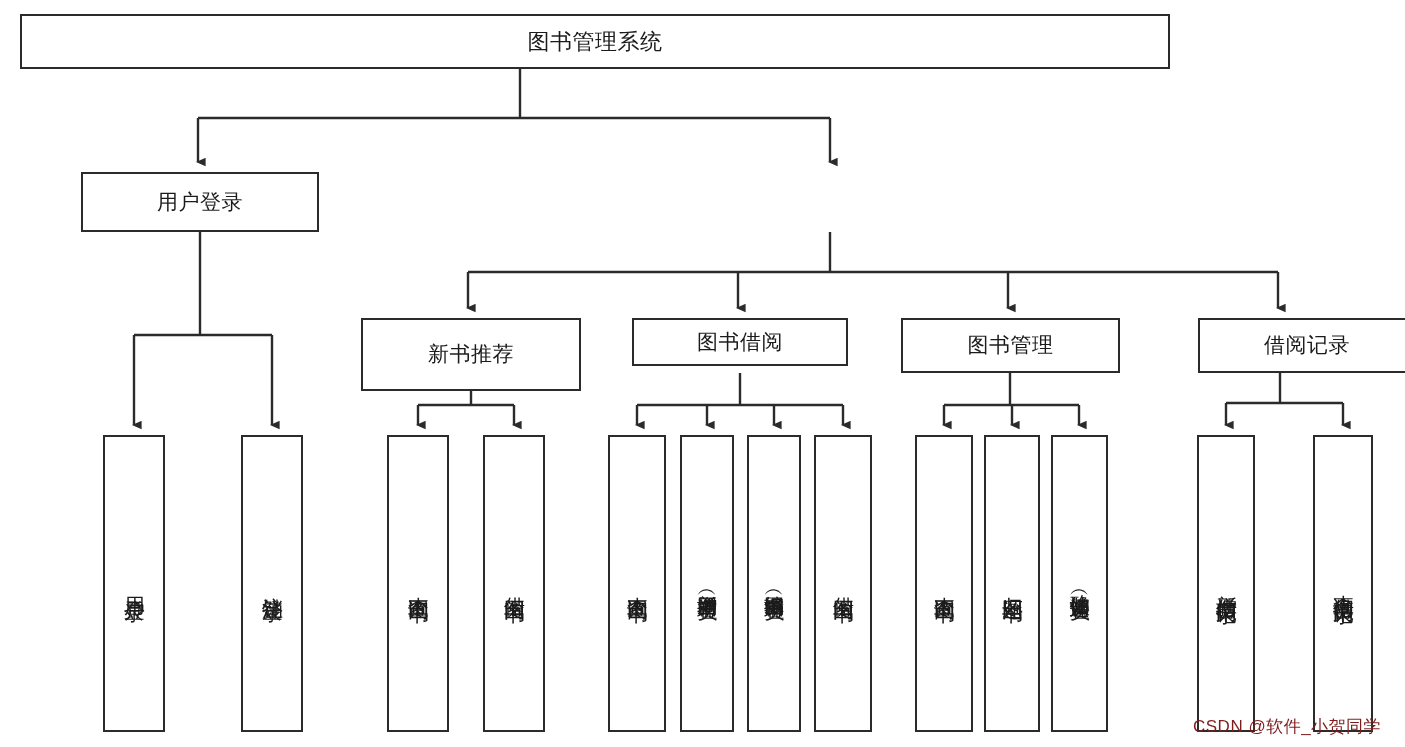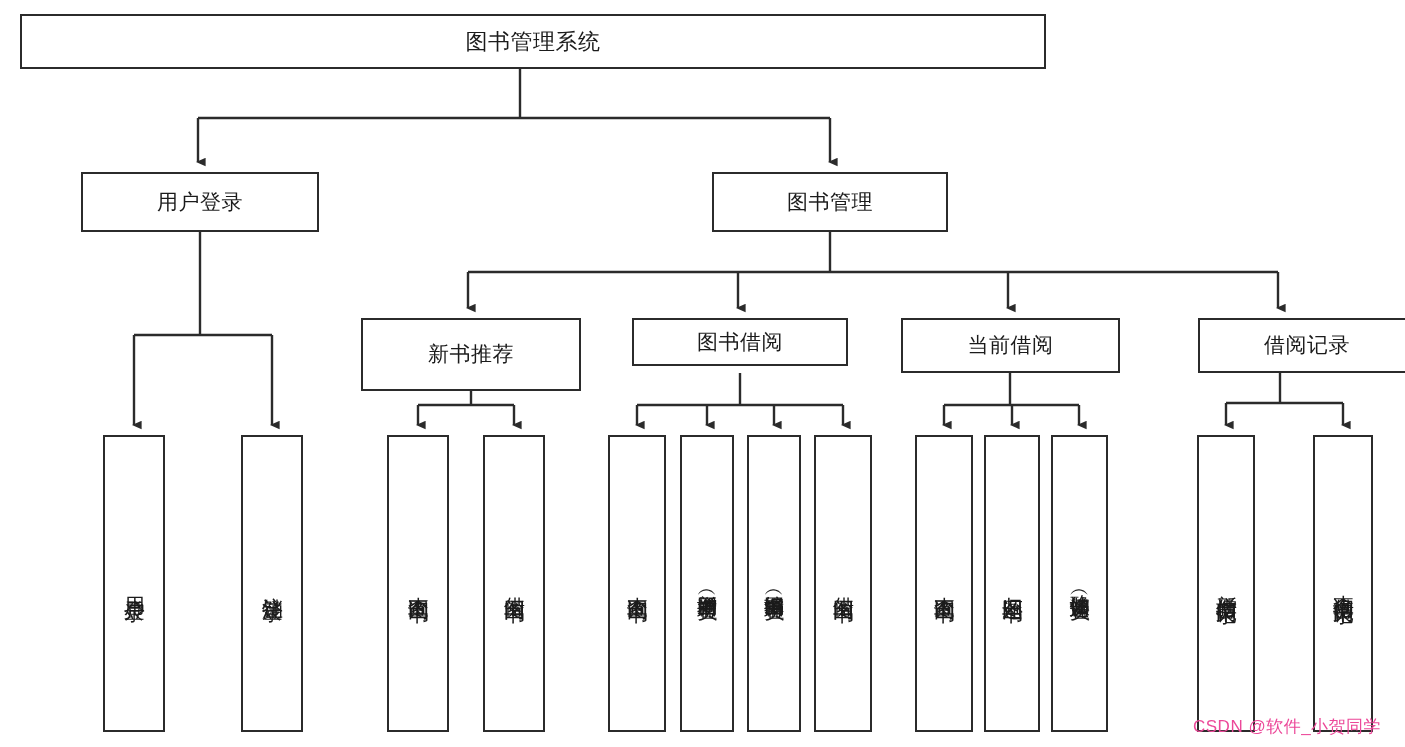--- a/index.html
+++ b/index.html
@@ -61,21 +61,21 @@
     white-space: normal;
     max-height: 100%;
   }
   .node.leaf.narrow .label {
     font-size: 20px;
     letter-spacing: 1px;
   }
   .watermark {
     position: absolute;
     font-size: 17px;
-    color: #ec4899;
+    color: #7f1d1d;
     white-space: nowrap;
     letter-spacing: 0.5px;
   }
 </style>
 </head>
 <body>
 
 <div id="canvas">
 
   <svg class="wires" viewBox="0 0 1405 747" xmlns="http://www.w3.org/2000/svg">
@@ -121,39 +121,36 @@
       <path d="M1012,405 L1012,425" marker-end="url(#arrow)"></path>
       <path d="M1079,405 L1079,425" marker-end="url(#arrow)"></path>
 
       <path d="M1280,373 L1280,403"></path>
       <path d="M1226,403 L1343,403"></path>
       <path d="M1226,403 L1226,425" marker-end="url(#arrow)"></path>
       <path d="M1343,403 L1343,425" marker-end="url(#arrow)"></path>
     </g>
   </svg>
 
-  <div class="node root" style="left:20px; top:14px; width:1026px; height:55px;">
+  <div class="node root" style="left:20px; top:14px; width:1150px; height:55px;">
     <span class="label">图书管理系统</span>
   </div>
 
   <div class="node lvl1" style="left:81px; top:172px; width:238px; height:60px;">
     <span class="label">用户登录</span>
-  </div>
-  <div class="node lvl1" style="left:712px; top:172px; width:236px; height:60px;">
-    <span class="label">图书管理</span>
   </div>
 
   <div class="node lvl2" style="left:361px; top:318px; width:220px; height:73px;">
     <span class="label">新书推荐</span>
   </div>
   <div class="node lvl2" style="left:632px; top:318px; width:216px; height:48px;">
     <span class="label">图书借阅</span>
   </div>
   <div class="node lvl2" style="left:901px; top:318px; width:219px; height:55px;">
-    <span class="label">当前借阅</span>
+    <span class="label">图书管理</span>
   </div>
   <div class="node lvl2" style="left:1171px; top:318px; width:218px; height:55px;margin-left:27px;">
     <span class="label">借阅记录</span>
   </div>
 
   <div class="node leaf" style="left:103px; top:435px; width:62px; height:297px;">
     <span class="label">用户登录</span>
   </div>
   <div class="node leaf" style="left:241px; top:435px; width:62px; height:297px;">
     <span class="label">注销登录</span>

